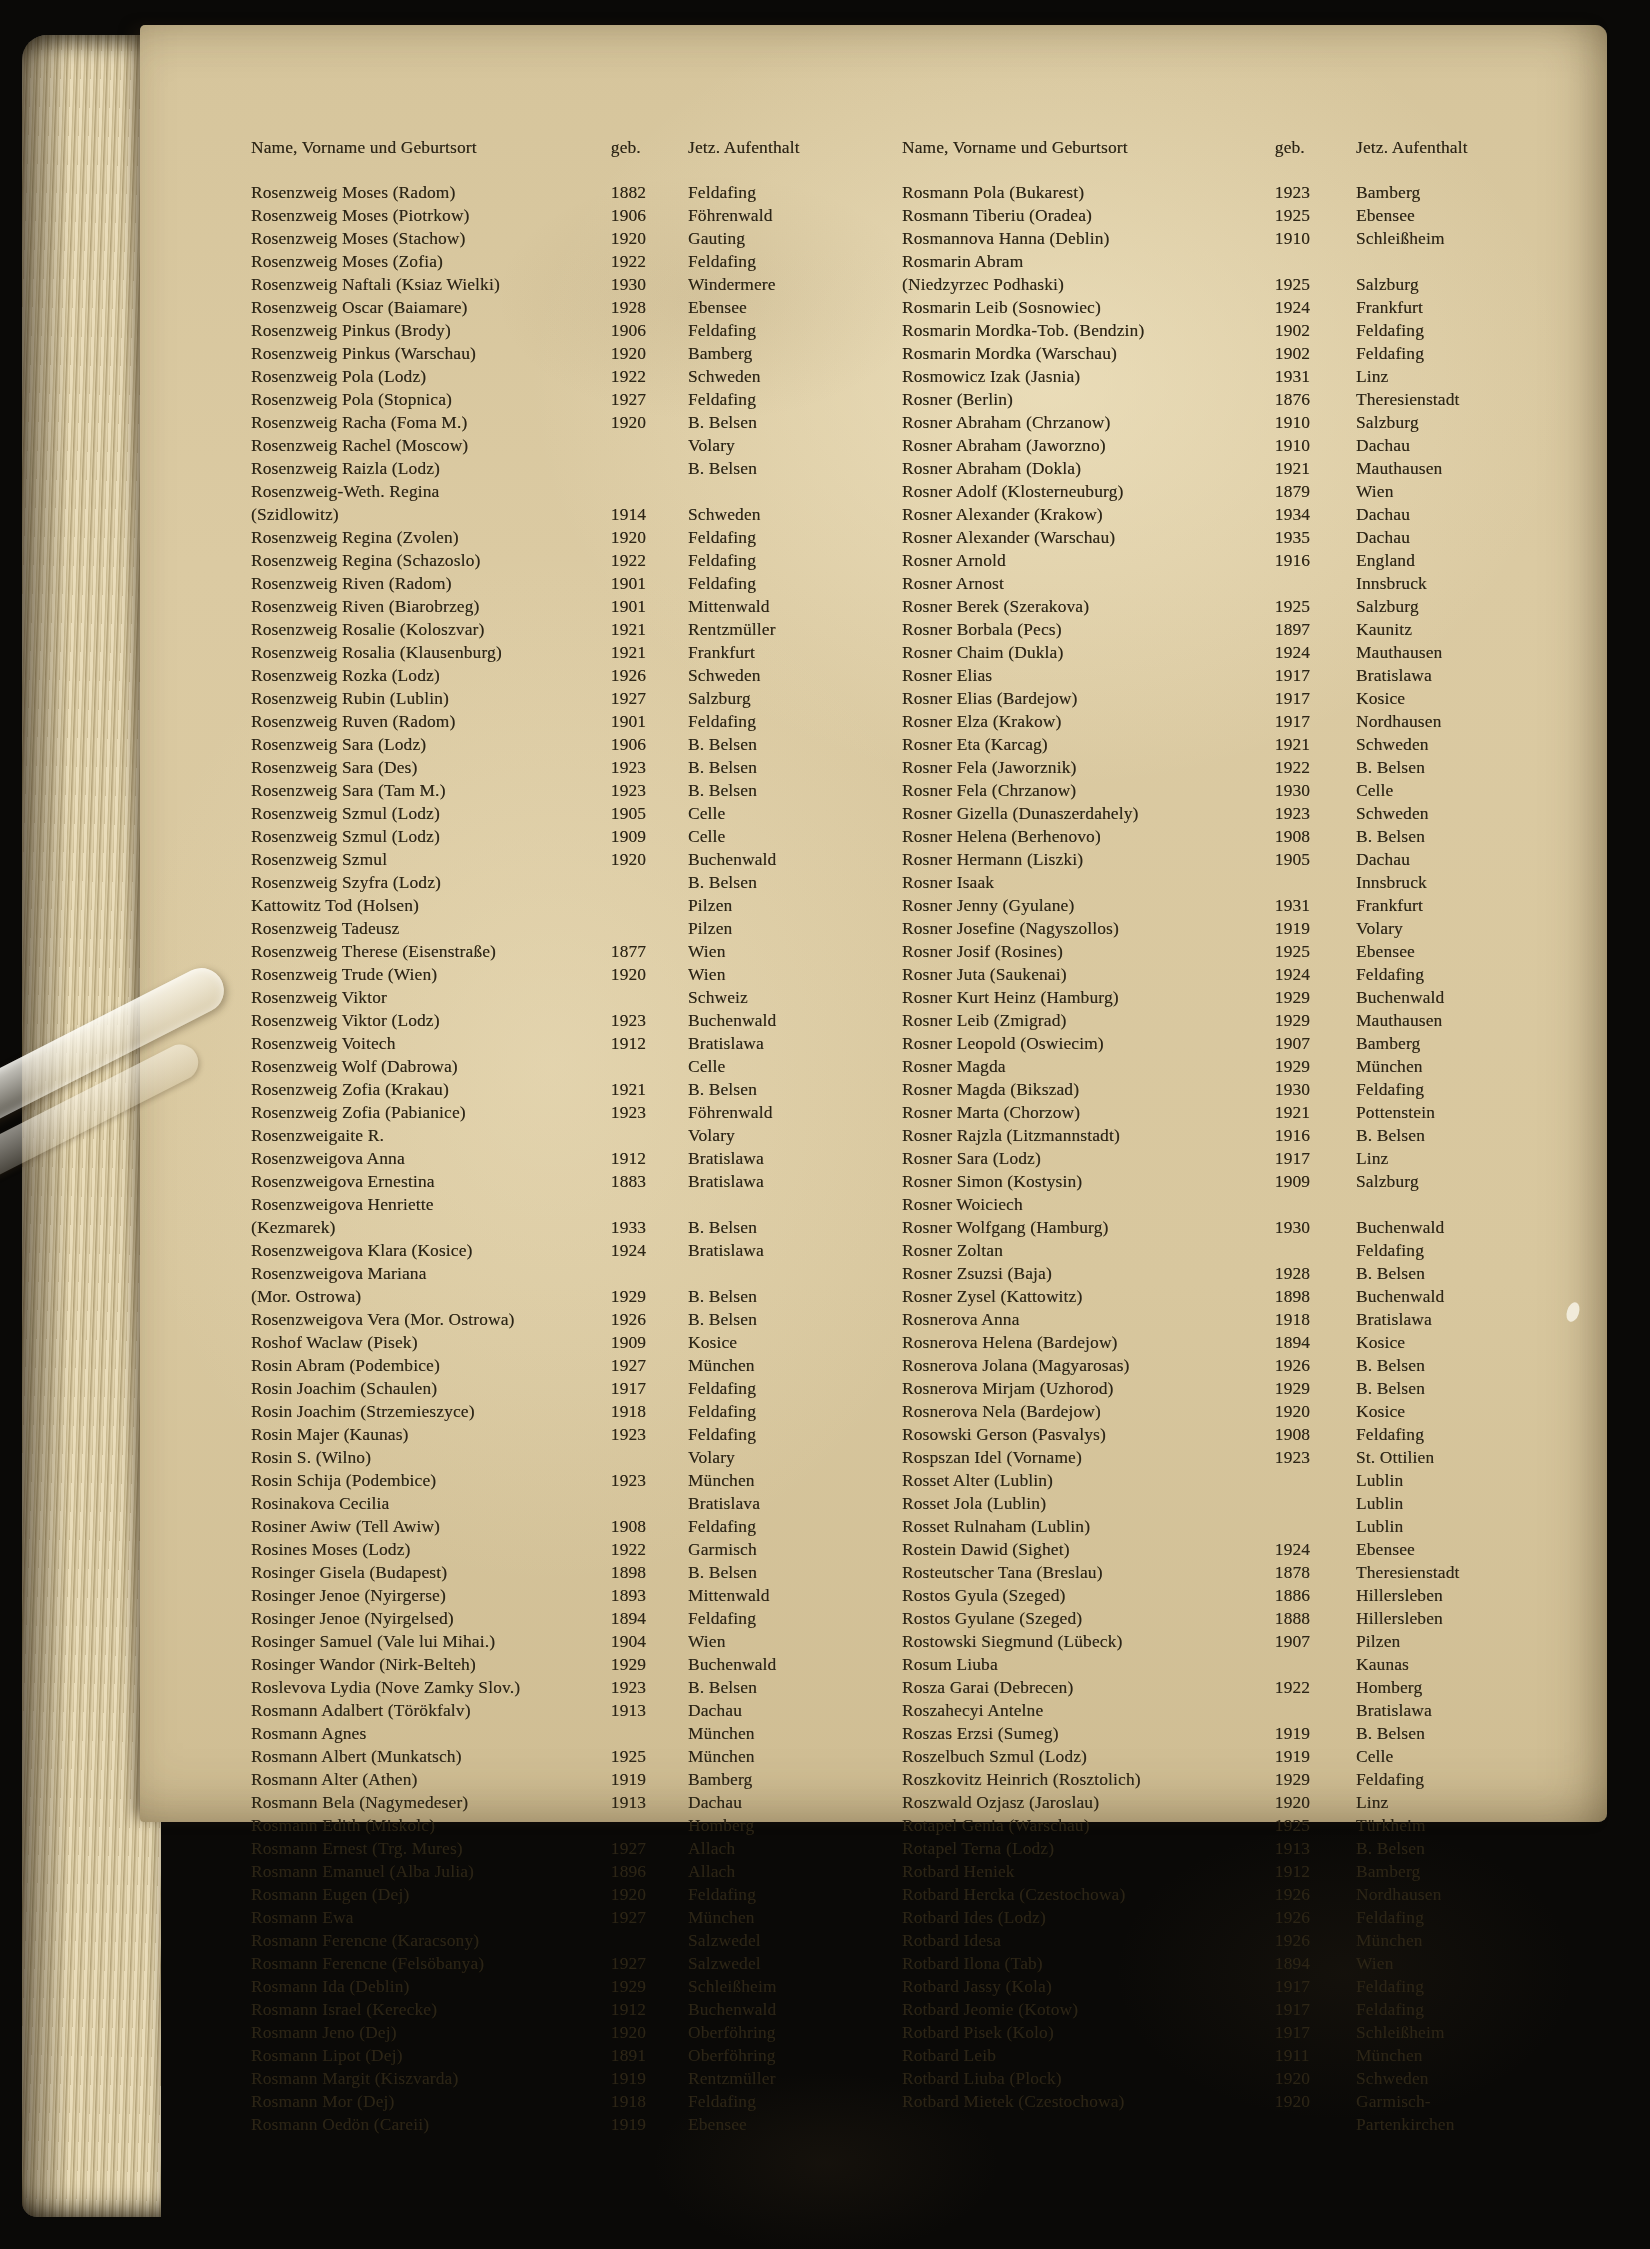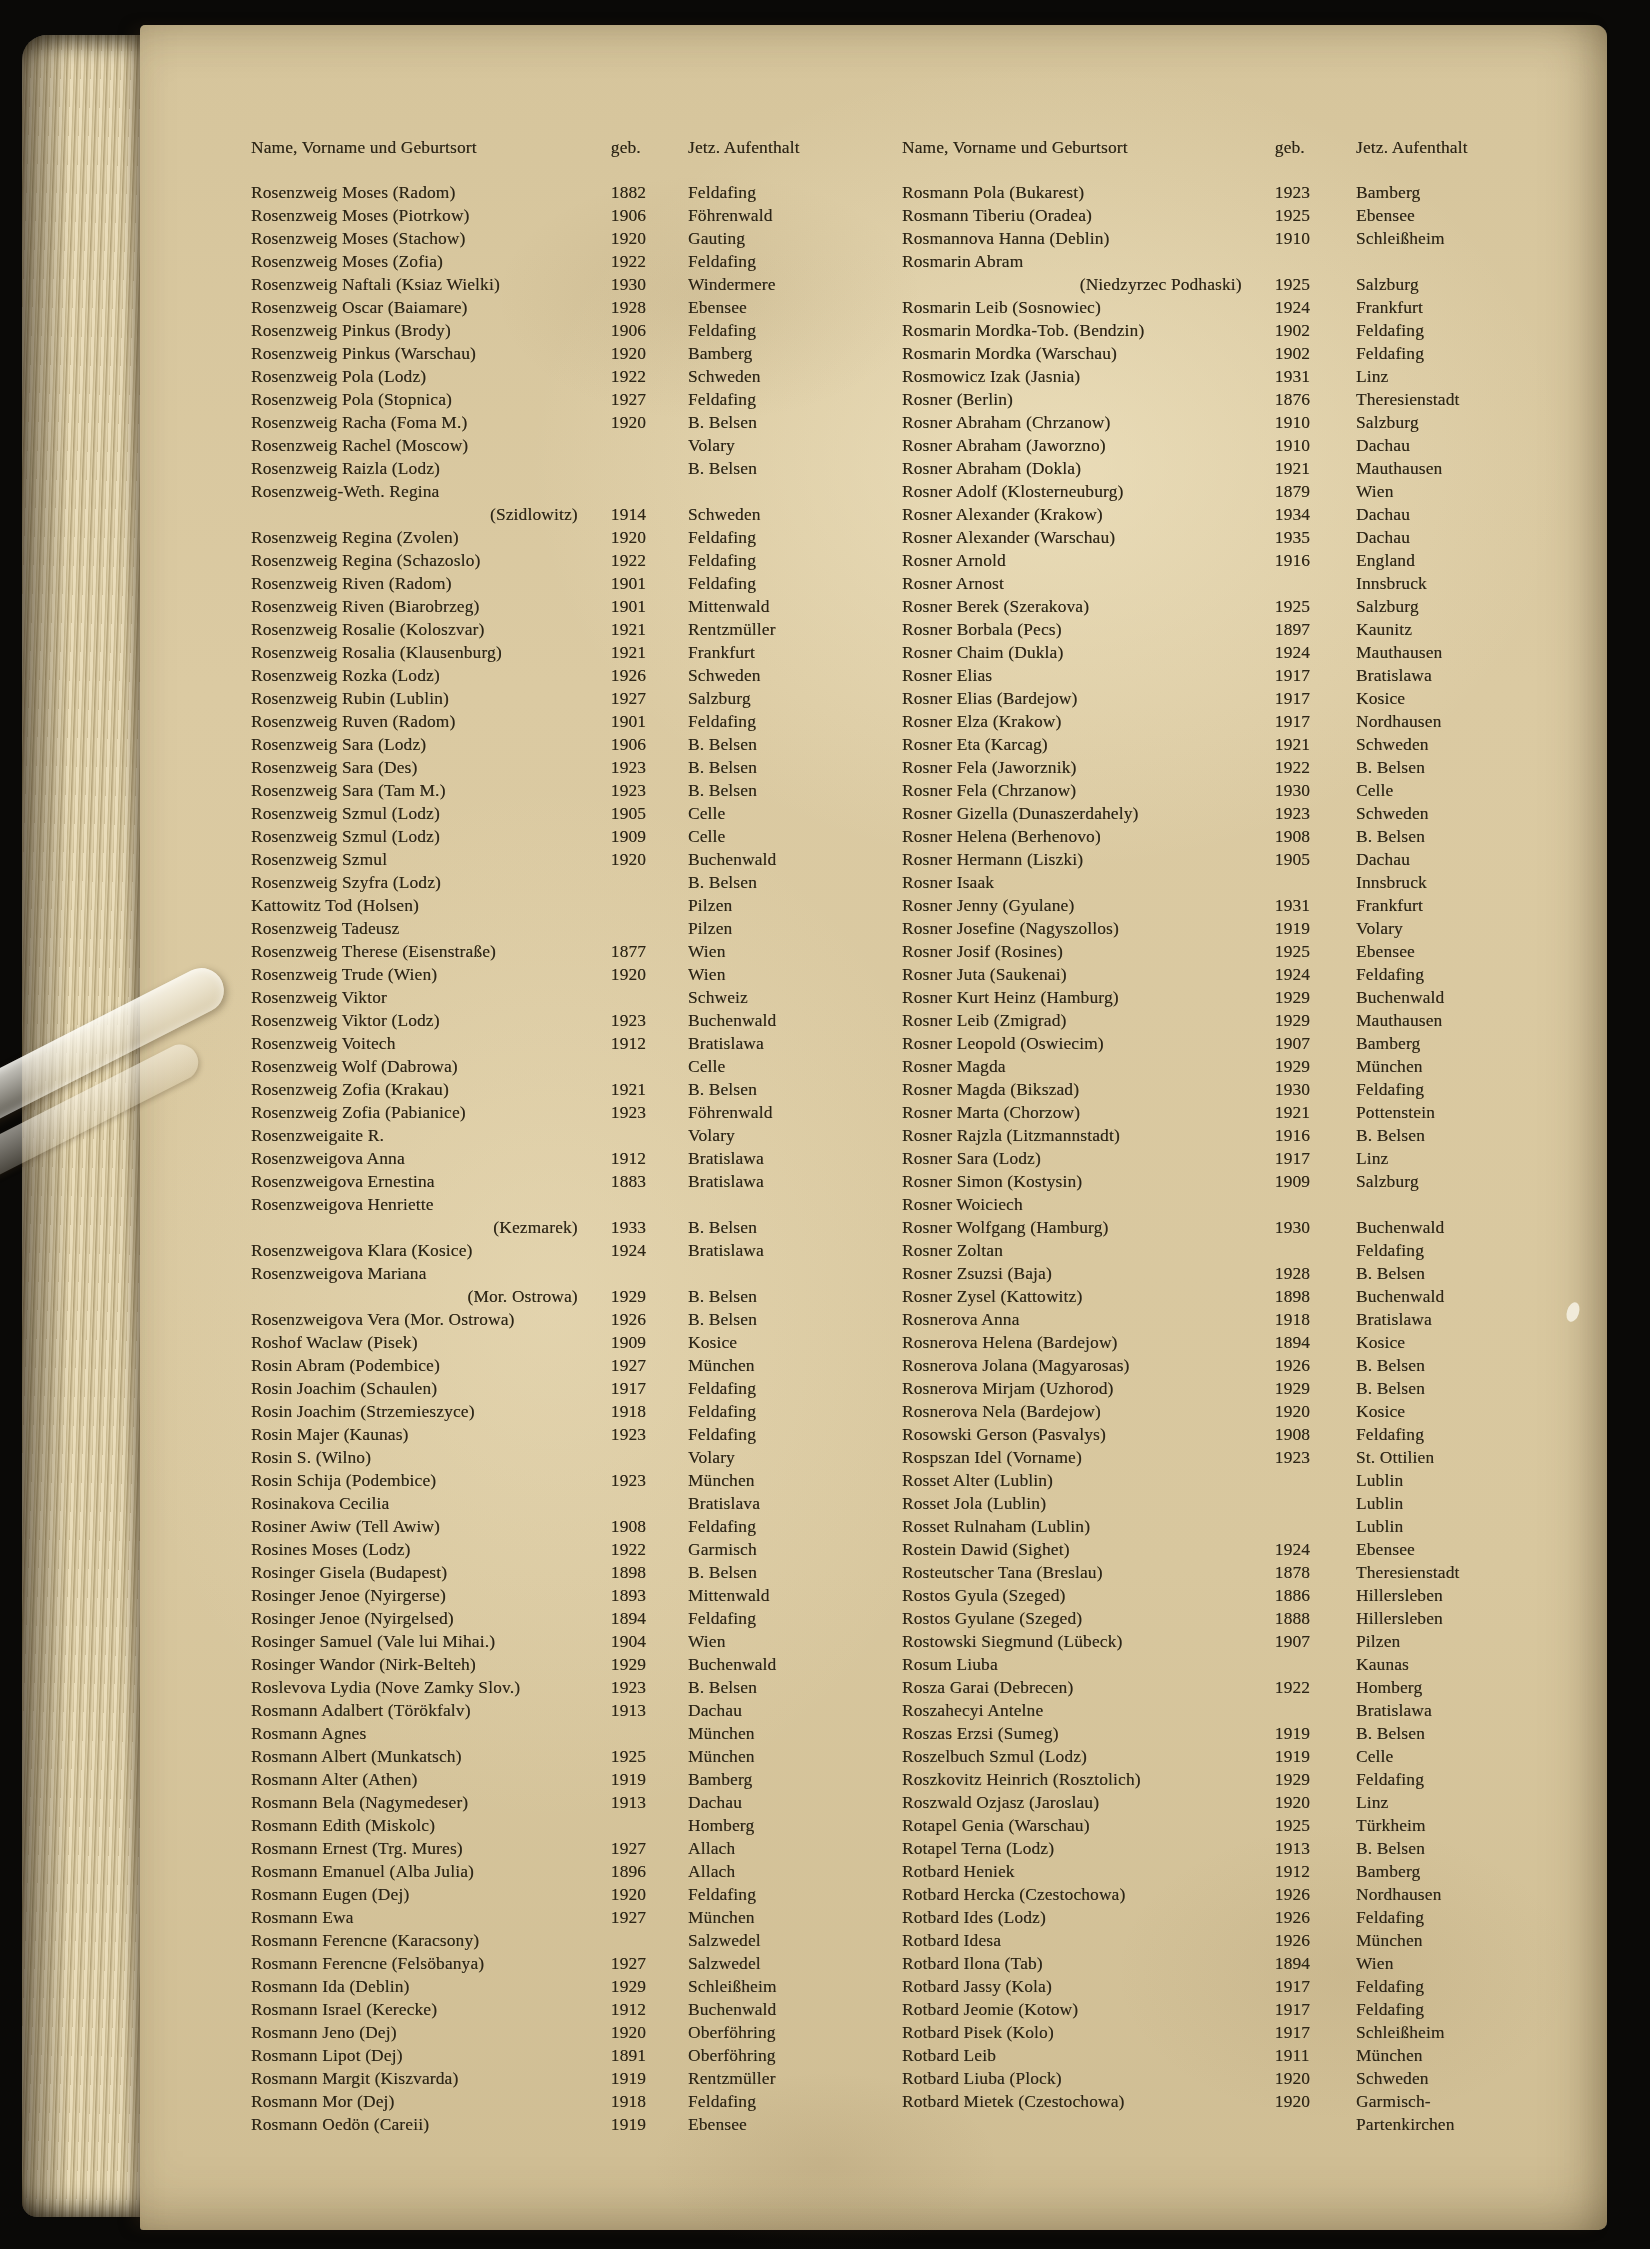--- a/index.html
+++ b/index.html
@@ -25,21 +25,21 @@
         #c8b88f 3.3px, #dfd1ab 5px,
         #b2a178 5.8px, #e3d5b0 8.3px,
         #cdbd95 10px);
     box-shadow: inset 0 21.5px 25px -15px rgba(20,15,8,0.8), inset 0 -21.5px 25px -15px rgba(20,15,8,0.8);
   }
 
   
   .page {
     position: absolute;
     left: 140px; top: 25px;
-    width: 1467px; height: 2205px;
+    width: 1467px; height: 1797px;
     border-radius: 5px 11.6px 8.3px 3.3px;
     background:
       radial-gradient(743px 578px at 62% 20%, rgba(250,240,208,0.50), rgba(250,240,208,0) 70%),
       radial-gradient(627px 743px at 28% 58%, rgba(245,233,200,0.35), rgba(0,0,0,0) 70%),
       linear-gradient(180deg, #d6c59c 0%, #dbcaa2 30%, #d8c79e 70%, #cfbd93 100%);
     box-shadow:
       -10px 0 15px -5px rgba(45,34,18,0.6),
       inset -28px 0 58px -28px rgba(70,55,30,0.55),
       inset 0 -36px 66px -36px rgba(70,55,30,0.38),
       inset 0 28px 58px -36px rgba(70,55,30,0.30);
@@ -96,21 +96,21 @@
   .column.right { left: 762px; width: 636px; }
 
   .header-row, .row { display: flex; line-height: 23px; white-space: nowrap; }
   .header-row { margin-bottom: 21.5px; }
 
   .cell-name { flex: 1 1 auto; overflow: visible; }
   .cell-geb  { flex: 0 0 auto; width: 64px; }
   .column.right .cell-geb { width: 68px; }
   .cell-ort  { flex: 0 0 auto; width: 182px; padding-left: 13.2px; }
 
-  .row.indent .cell-name { text-align: right; padding-right: 33px; }
+  .row.indent .cell-name { padding-right: 33px; }
   .row.cont .cell-ort { padding-left: 31px; }
 </style>
 </head>
 <body>
 
 <div class="page-stack"></div>
 
 <div class="page">
   <div class="stain s1"></div>
   <div class="stain s2"></div>

